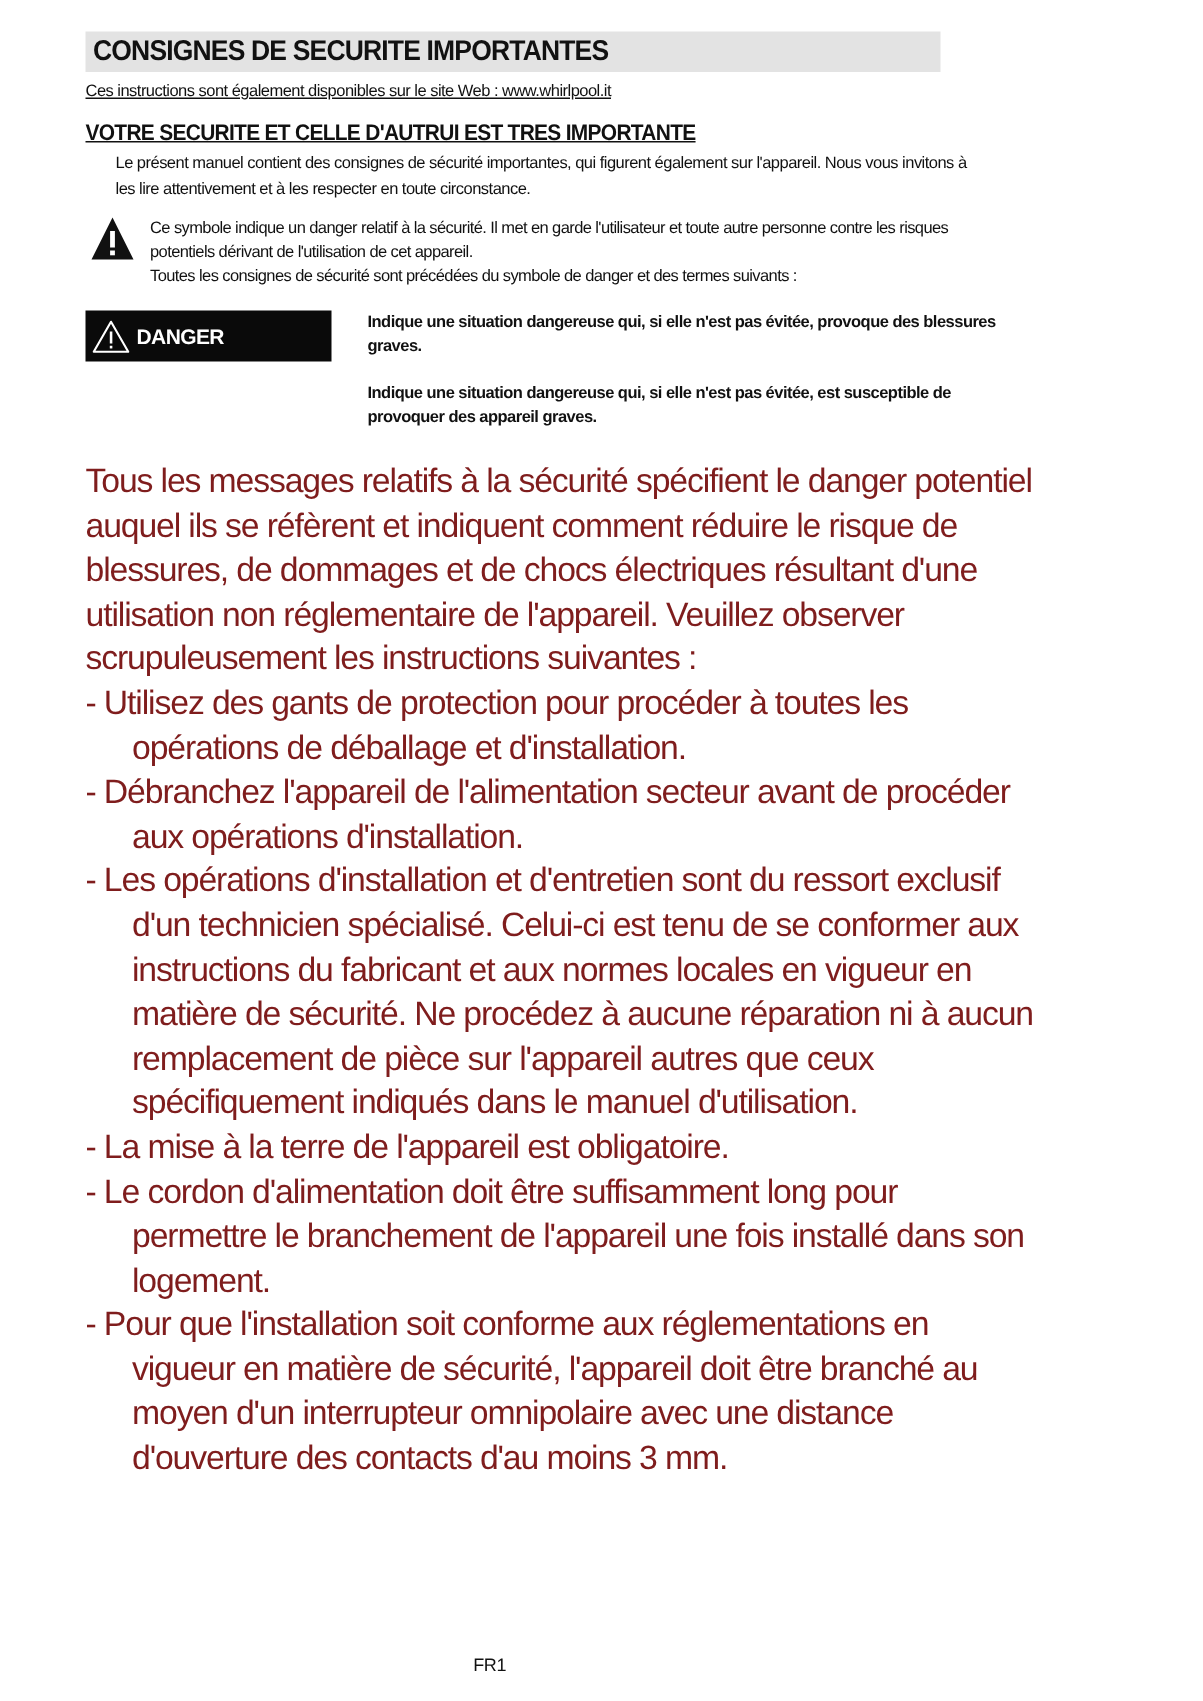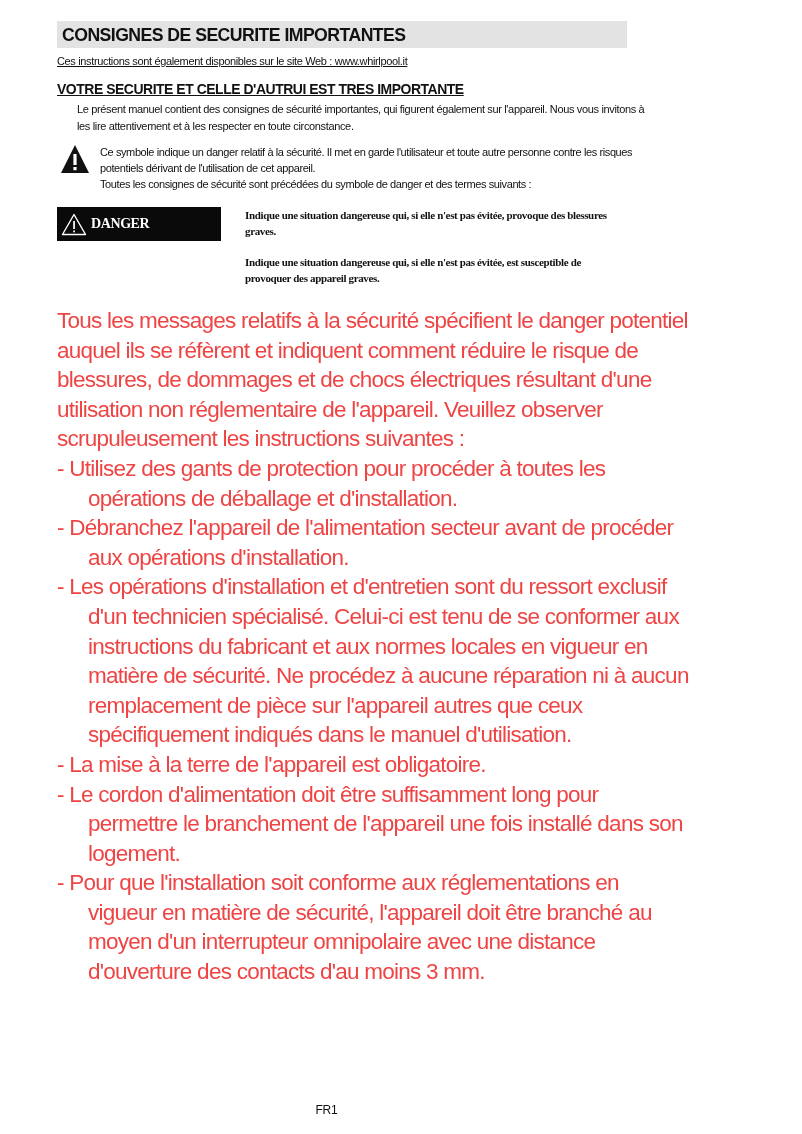--- a/index.html
+++ b/index.html
@@ -43,40 +43,40 @@
 
     .symbol-block { position: absolute; left: 60px; top: 144px; }
     .symbol-block svg { position: absolute; left: 0; top: 0; }
     .symbol-text {
       position: absolute; left: 40px; top: 0; width: 680px;
       font-size: 11px; line-height: 16px; letter-spacing: -0.4px;
     }
     .symbol-text .ln { display: block; white-space: nowrap; }
 
     
-    .signal-row { position: absolute; left: 57px; width: 710px; height: 34px; font-family: Liberation Serif, serif; }
+    .signal-row { position: absolute; left: 57px; width: 710px; height: 34px; }
     .signal-box {
       position: absolute; left: 0; top: 0; width: 164px; height: 34px;
       background: #0a0a0a; color: #ffffff;
       display: flex; align-items: center; padding-left: 4px;
     }
     .signal-box svg { flex: 0 0 auto; margin-right: 4px; }
     .signal-box .word {
       font-weight: bold; font-size: 14px; letter-spacing: -0.4px; white-space: nowrap;
     }
     .signal-desc {
       position: absolute; left: 168px; top: 0; width: 540px;
       font-weight: bold; font-size: 11px; line-height: 16px; letter-spacing: -0.35px;
     }
     .signal-desc .ln { display: block; white-space: nowrap; padding-left: 20px; }
 
     
     .body-text {
       position: absolute; left: 57px; top: 306px; width: 720px;
-      font-size: 22.5px; line-height: 29.6px; letter-spacing: -0.75px; color: #ef4444;
+      font-size: 22.5px; line-height: 29.6px; letter-spacing: -0.75px; color: #7f1d1d;
     }
     .body-text .ln { display: block; white-space: nowrap; }
     .bullet .ln.cont { padding-left: 31px; }
 
     .page-number {
       position: absolute; left: 0; width: 653px; top: 1103px; text-align: center;
       font-size: 12px; letter-spacing: -0.2px;
     }
   </style>
 </head>

